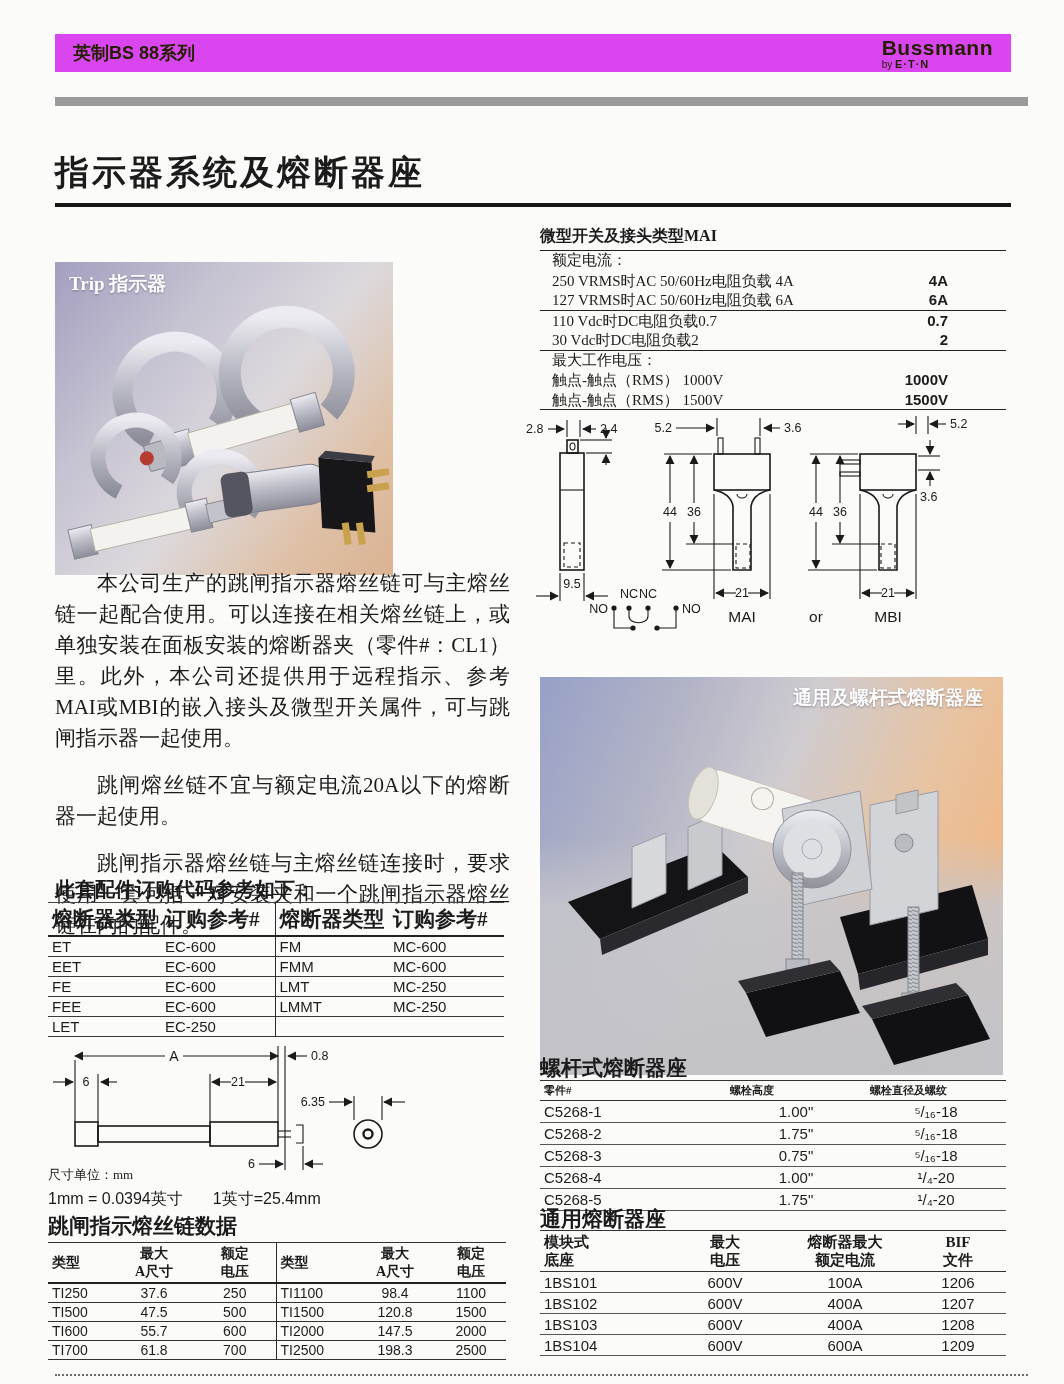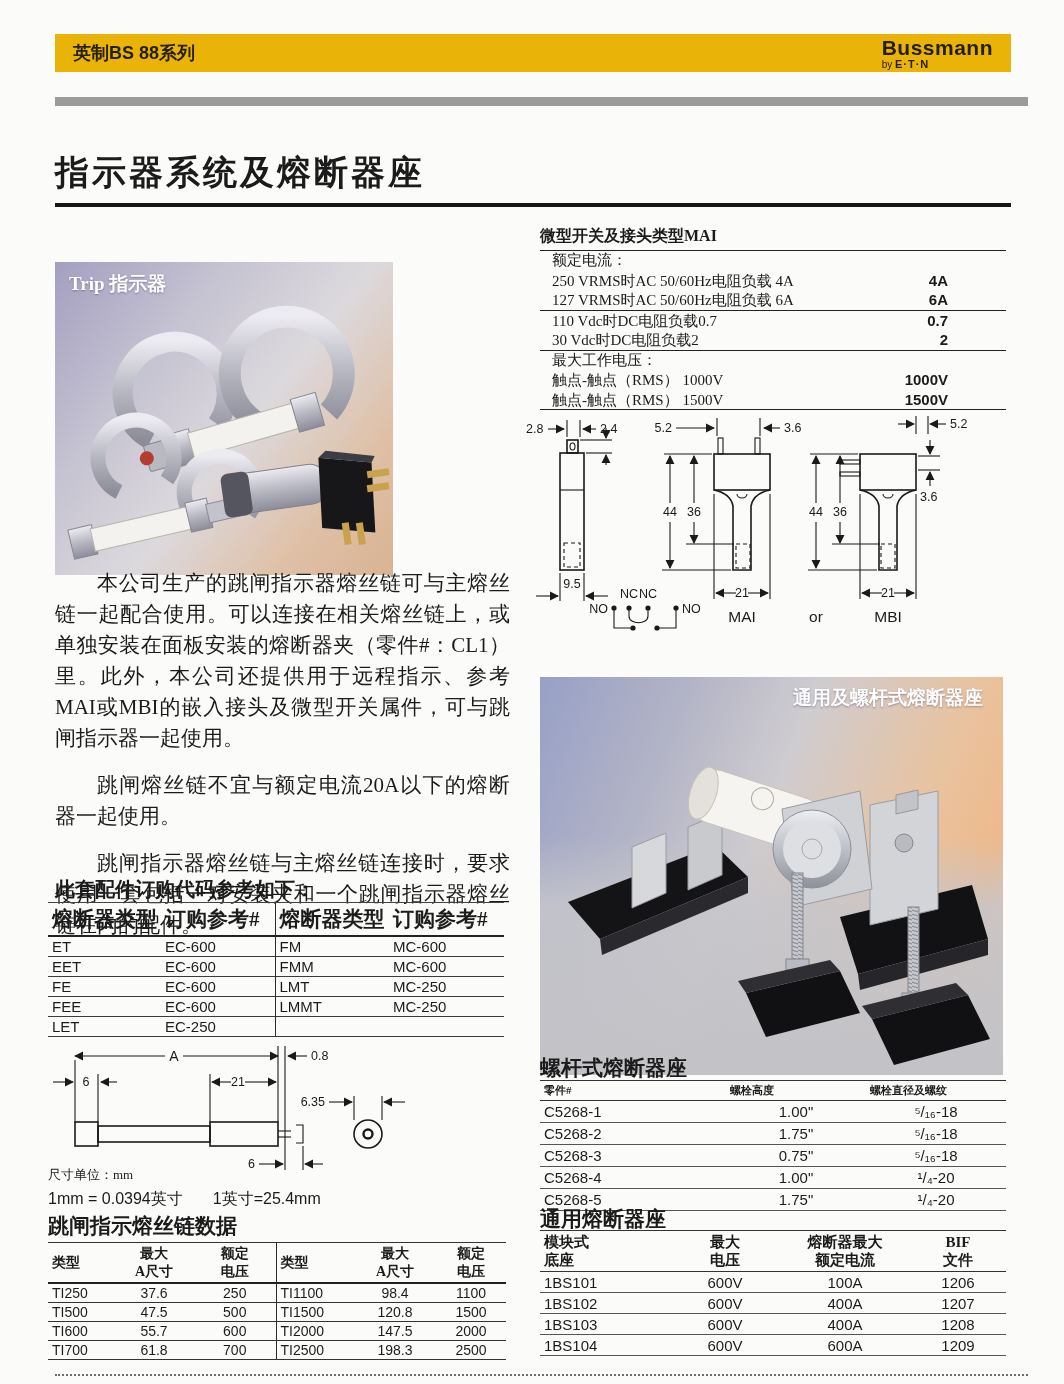--- a/index.html
+++ b/index.html
@@ -1,21 +1,21 @@
 <!DOCTYPE html>
 <html><head>
 <meta charset="utf-8">
 <style>
   html,body{margin:0;padding:0;background:#e9e9e7;}
   .page{position:relative;width:1064px;height:1384px;margin:0 auto;background:#fbfbf9;overflow:hidden;
         font-family:"Liberation Serif","DejaVu Serif",serif;color:#1b1b1b;}
   .abs{position:absolute;}
 
   
-  .bar-yellow{left:55px;top:34px;width:956px;height:38px;background:#eab308;display:flex;align-items:center;justify-content:space-between;padding:16px 18px;box-sizing:border-box;}
+  .bar-yellow{left:55px;top:34px;width:956px;height:38px;background:#d946ef;display:flex;align-items:center;justify-content:space-between;padding:16px 18px;box-sizing:border-box;}
   .series{font-family:"Liberation Sans","DejaVu Sans",sans-serif;font-weight:bold;font-size:18px;color:#241f00;}
   .brand{text-align:left;line-height:1;color:#241f00;font-family:"Liberation Sans","DejaVu Sans",sans-serif;}
   .brand-name{font-weight:bold;font-size:21px;letter-spacing:.5px;}
   .brand-by{font-size:10px;margin-top:1px;}
   .brand-by .eaton{font-weight:bold;font-size:11px;letter-spacing:1px;}
   .bar-gray{left:55px;top:97px;width:973px;height:9px;background:#9b9b9b;}
 
   .page-title{left:55px;top:150px;font-size:34px;font-weight:bold;letter-spacing:3px;}
   .title-rule{left:55px;top:203px;width:956px;height:4px;background:#161616;}
 

